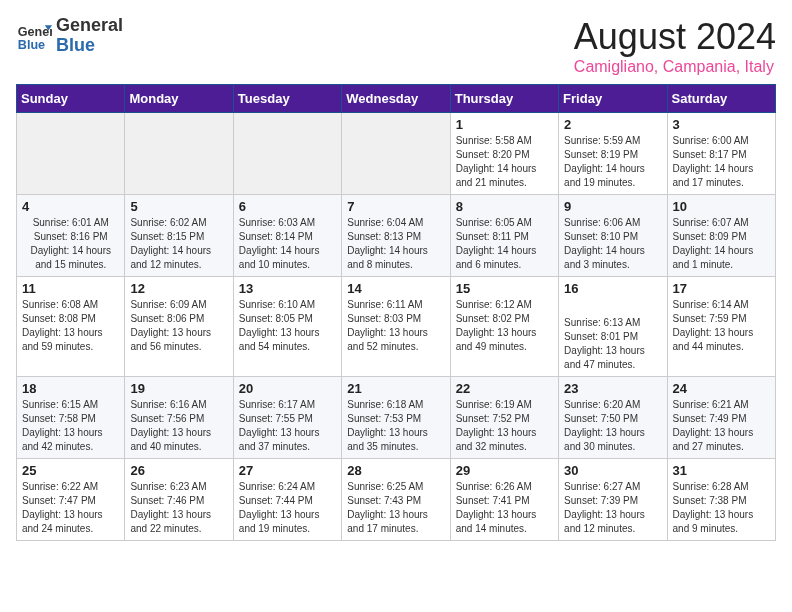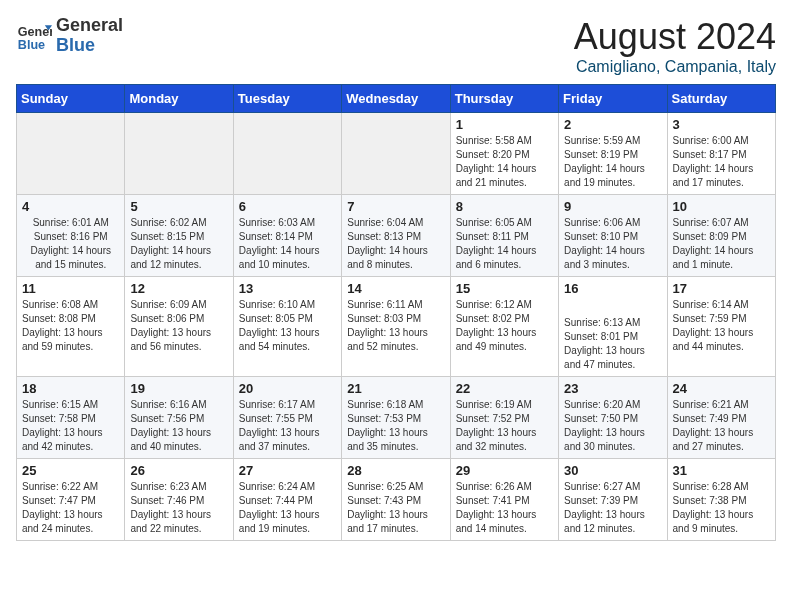--- a/index.html
+++ b/index.html
@@ -28,38 +28,37 @@
       font-weight: bold;
       line-height: 1.1;
     }
     .logo-general { color: #333; }
     .logo-blue { color: #2a6aad; }
     .logo-icon {
       width: 36px;
       height: 36px;
     }
     .title-section {
-      text-align: right;
     }
     .month-year {
       font-size: 36px;
       font-weight: 300;
       color: #222;
     }
     .location {
       font-size: 16px;
-      color: #0c4a6e;
+      color: #ec4899;
     }
     table {
       width: 100%;
       border-collapse: collapse;
       table-layout: fixed;
     }
     thead th {
-      background: #1d4ed8;
+      background: #4c1d95;
       color: #fff;
       padding: 6px 4px;
       font-size: 13px;
       font-weight: bold;
       text-align: left;
       border: 1px solid #1a5090;
     }
     tbody td {
       border: 1px solid #ccc;
       vertical-align: top;

